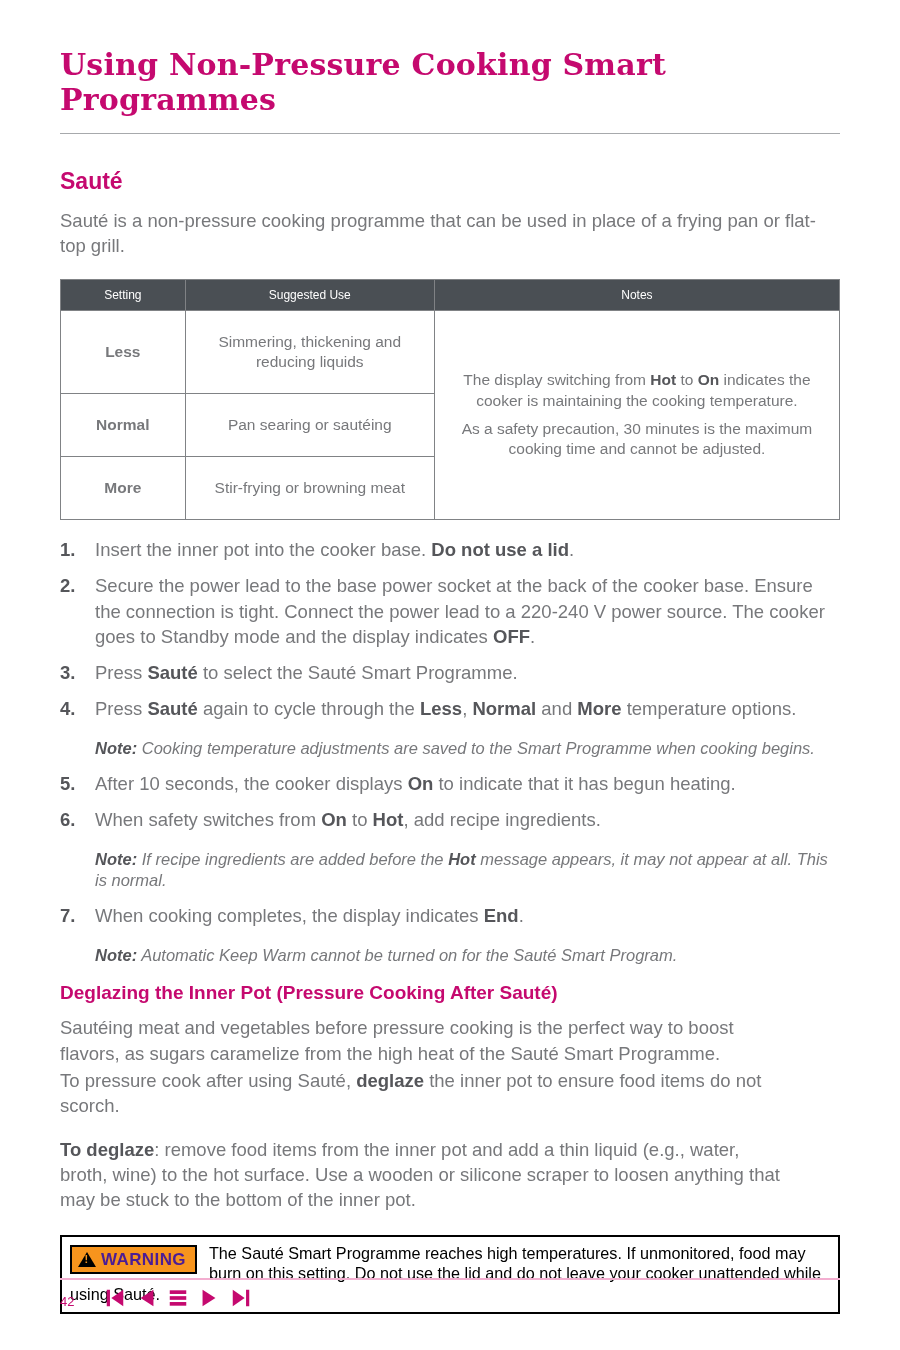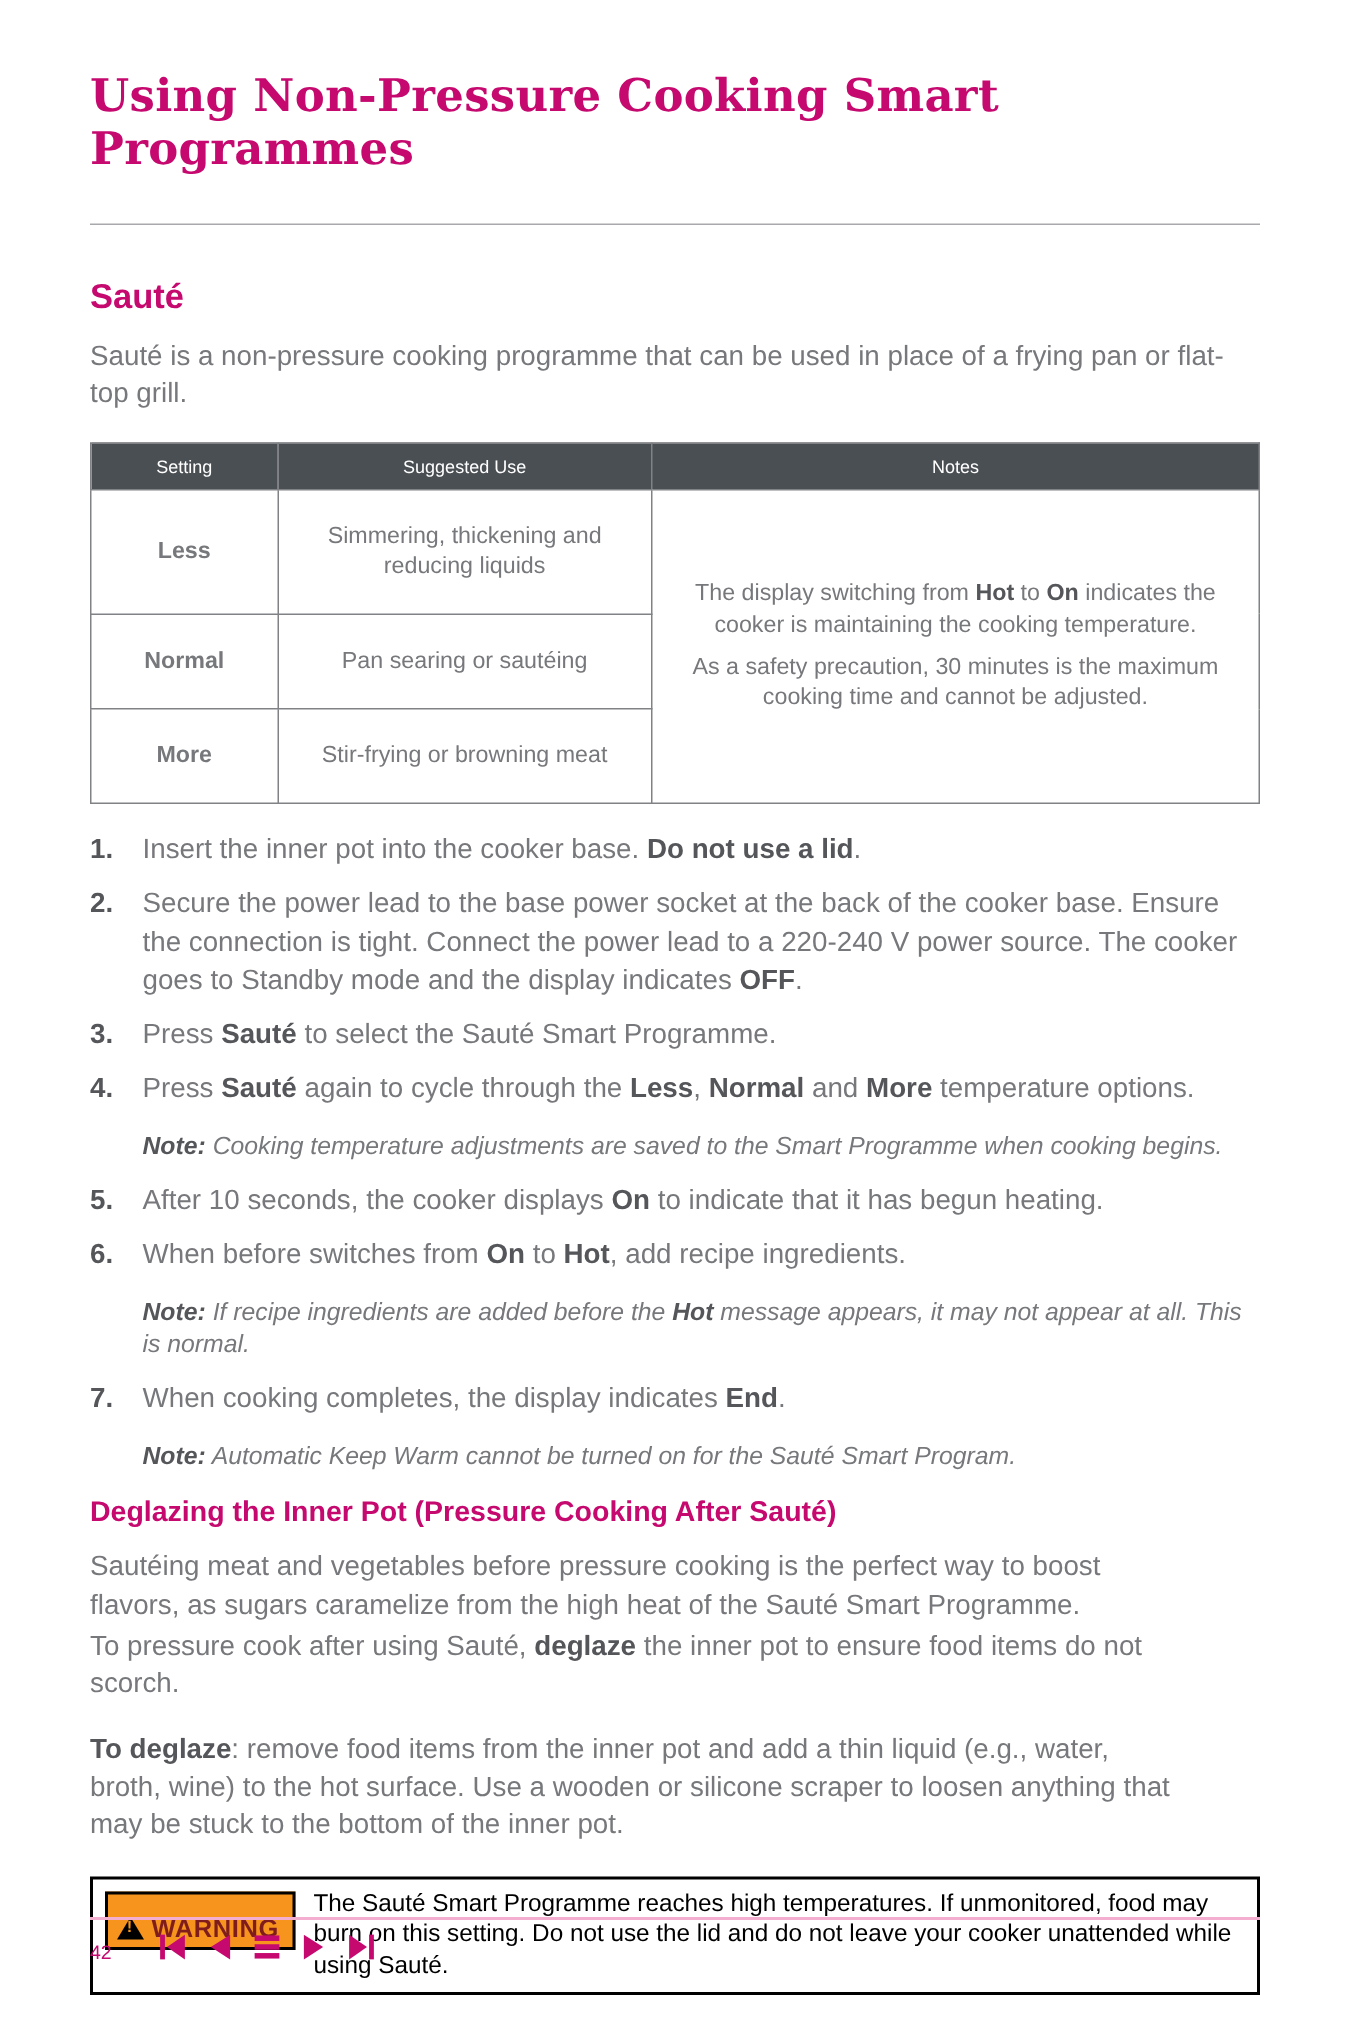--- a/index.html
+++ b/index.html
@@ -7,21 +7,21 @@
     width:900px; height:1350px; position:relative; background:#ffffff;
     font-family:"Liberation Sans", sans-serif; color:#77787b; overflow:hidden;
     box-sizing:border-box;
   }
   .content { padding:48px 60px 0 60px; }
 
   .doc-title {
     font-family:"DejaVu Serif", serif;
     font-size:30px; font-weight:600; color:#c5096f;
     letter-spacing:0.2px; line-height:1.15;
-    padding-bottom:32px; border-bottom:1px solid #a7a9ac;
+    padding-bottom:16px; border-bottom:1px solid #a7a9ac;
   }
 
   .section-heading {
     font-size:23px; font-weight:600; color:#c5096f; margin-top:34px;
   }
   .intro { font-size:18.5px; line-height:1.37; margin-top:13px; max-width:780px; }
 
   
   table.settings {
     width:100%; border-collapse:collapse; margin-top:20px;
@@ -54,23 +54,23 @@
   .para.w2 { max-width:750px; margin-top:2px; }
   .para.w3 { max-width:730px; margin-top:18px; }
 
   
   .warning-box {
     border:2px solid #000; margin-top:22px; padding:6px 10px 7px 8px;
     color:#000; font-size:16.2px; line-height:1.27; overflow:hidden;
   }
   .warning-label {
     float:left; background:#f7941d; border:2px solid #000;
-    padding:12px 9px 2px 6px; margin:2px 12px 3px 0;
+    padding:2px 9px 2px 6px; margin:2px 12px 3px 0;
     display:flex; align-items:center; gap:5px;
-    font-weight:700; font-size:17px; letter-spacing:0.4px; color:#7f1d1d;
+    font-weight:700; font-size:17px; letter-spacing:0.4px; color:#4c1d95;
   }
   .warn-tri {
     width:0; height:0; position:relative; display:inline-block;
     border-left:9px solid transparent; border-right:9px solid transparent;
     border-bottom:15px solid #000;
   }
   .warn-tri::after {
     content:"!"; position:absolute; left:-2.5px; top:1px;
     color:#f7941d; font-size:11px; font-weight:800; line-height:1.1;
   }
@@ -142,21 +142,21 @@
           <div class="note"><span class="b i">Note:</span><span class="i"> Cooking temperature adjustments are saved to the Smart Programme when cooking begins.</span></div>
         </div>
       </div>
       <div class="step">
         <span class="step-num">5.</span>
         <div class="step-body"><span>After 10 seconds, the cooker displays </span><span class="b">On</span><span> to indicate that it has begun heating.</span></div>
       </div>
       <div class="step">
         <span class="step-num">6.</span>
         <div class="step-body">
-          <span><span>When before switches from </span><span class="b">On</span><span> to </span><span class="b">Hot</span><span>, add recipe ingredients.</span></span>
+          <span><span>When safety switches from </span><span class="b">On</span><span> to </span><span class="b">Hot</span><span>, add recipe ingredients.</span></span>
           <div class="note"><span class="b i">Note:</span><span class="i"> If recipe ingredients are added before the </span><span class="b i">Hot</span><span class="i"> message appears, it may not appear at all. This is normal.</span></div>
         </div>
       </div>
       <div class="step">
         <span class="step-num">7.</span>
         <div class="step-body">
           <span><span>When cooking completes, the display indicates </span><span class="b">End</span><span>.</span></span>
           <div class="note"><span class="b i">Note:</span><span class="i"> Automatic Keep Warm cannot be turned on for the Sauté Smart Program.</span></div>
         </div>
       </div>

